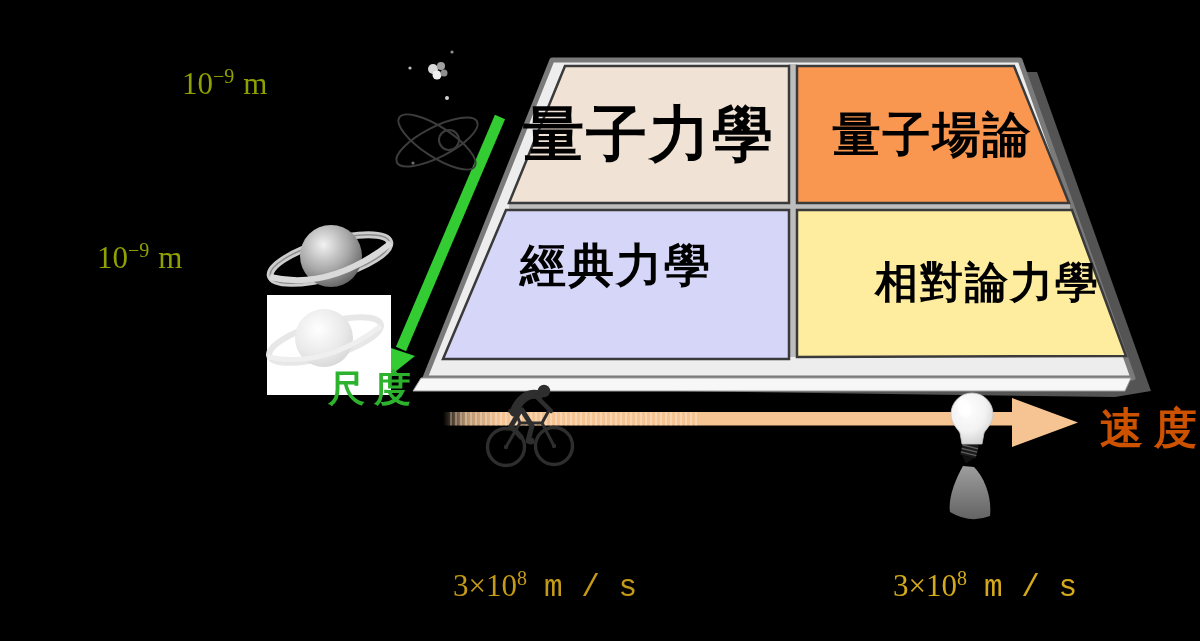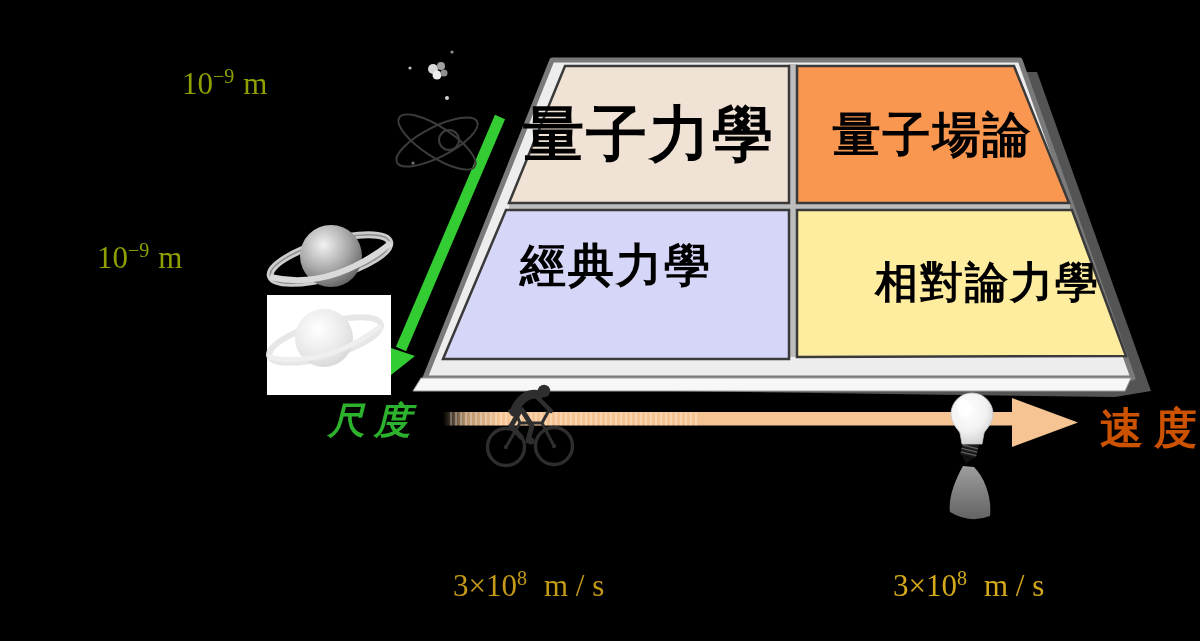--- a/index.html
+++ b/index.html
@@ -7,31 +7,31 @@
          font-family:"Liberation Sans",sans-serif;}
   #scene{position:absolute;left:0;top:0;width:1200px;height:641px;}
   .overlay{position:absolute;pointer-events:none;}
   .qlabel{display:flex;align-items:center;justify-content:center;
           font-weight:700;color:#000;letter-spacing:2px;white-space:nowrap;}
   .qlabel.qm {left:509px;top:66px;width:280px;height:137px;font-size:61px;}
   .qlabel.qft{left:797px;top:66px;width:271px;height:137px;font-size:48px;}
   .qlabel.cm {left:443px;top:210px;width:346px;height:112px;font-size:46px;}
   .qlabel.rm {left:797px;top:210px;width:329px;height:146px;font-size:43px;margin-left:26px;}
   .axis-label{font-weight:700;white-space:nowrap;}
-  .scale-axis-label{left:328px;top:396px;font-size:37px;color:#2DB22D;letter-spacing:9px;font-style:italic;}
+  .scale-axis-label{left:328px;top:364px;font-size:37px;color:#2DB22D;letter-spacing:9px;}
   .speed-axis-label{left:1100px;top:400px;font-size:43px;color:#CC5200;letter-spacing:11px;}
   .serif-marker{font-family:"Liberation Serif",serif;font-size:31px;white-space:nowrap;}
   .size-marker{color:#8FA000;}
   .size-top{left:182px;top:66px;}
   .size-mid{left:97px;top:240px;}
   .speed-marker-left{left:453px;top:568px;color:#C49A18;}
   .speed-marker-right{left:893px;top:568px;color:#D4AA1C;}
   .serif-marker sup{font-size:20px;line-height:0;vertical-align:super;}
   .serif-marker .unit{margin-left:9px;}
-  .serif-marker .unit-wide{margin-left:17px;}
+  .serif-marker .unit-wide{margin-left:17px;font-family:Liberation Mono, monospace;}
 </style>
 </head>
 <body>
 
 <div id="stage">
 
   <svg id="scene" viewBox="0 0 1200 641" xmlns="http://www.w3.org/2000/svg">
     <defs>
       <radialGradient id="satGrad" cx="38%" cy="32%" r="75%">
         <stop offset="0%" stop-color="#f2f2f2"></stop>

